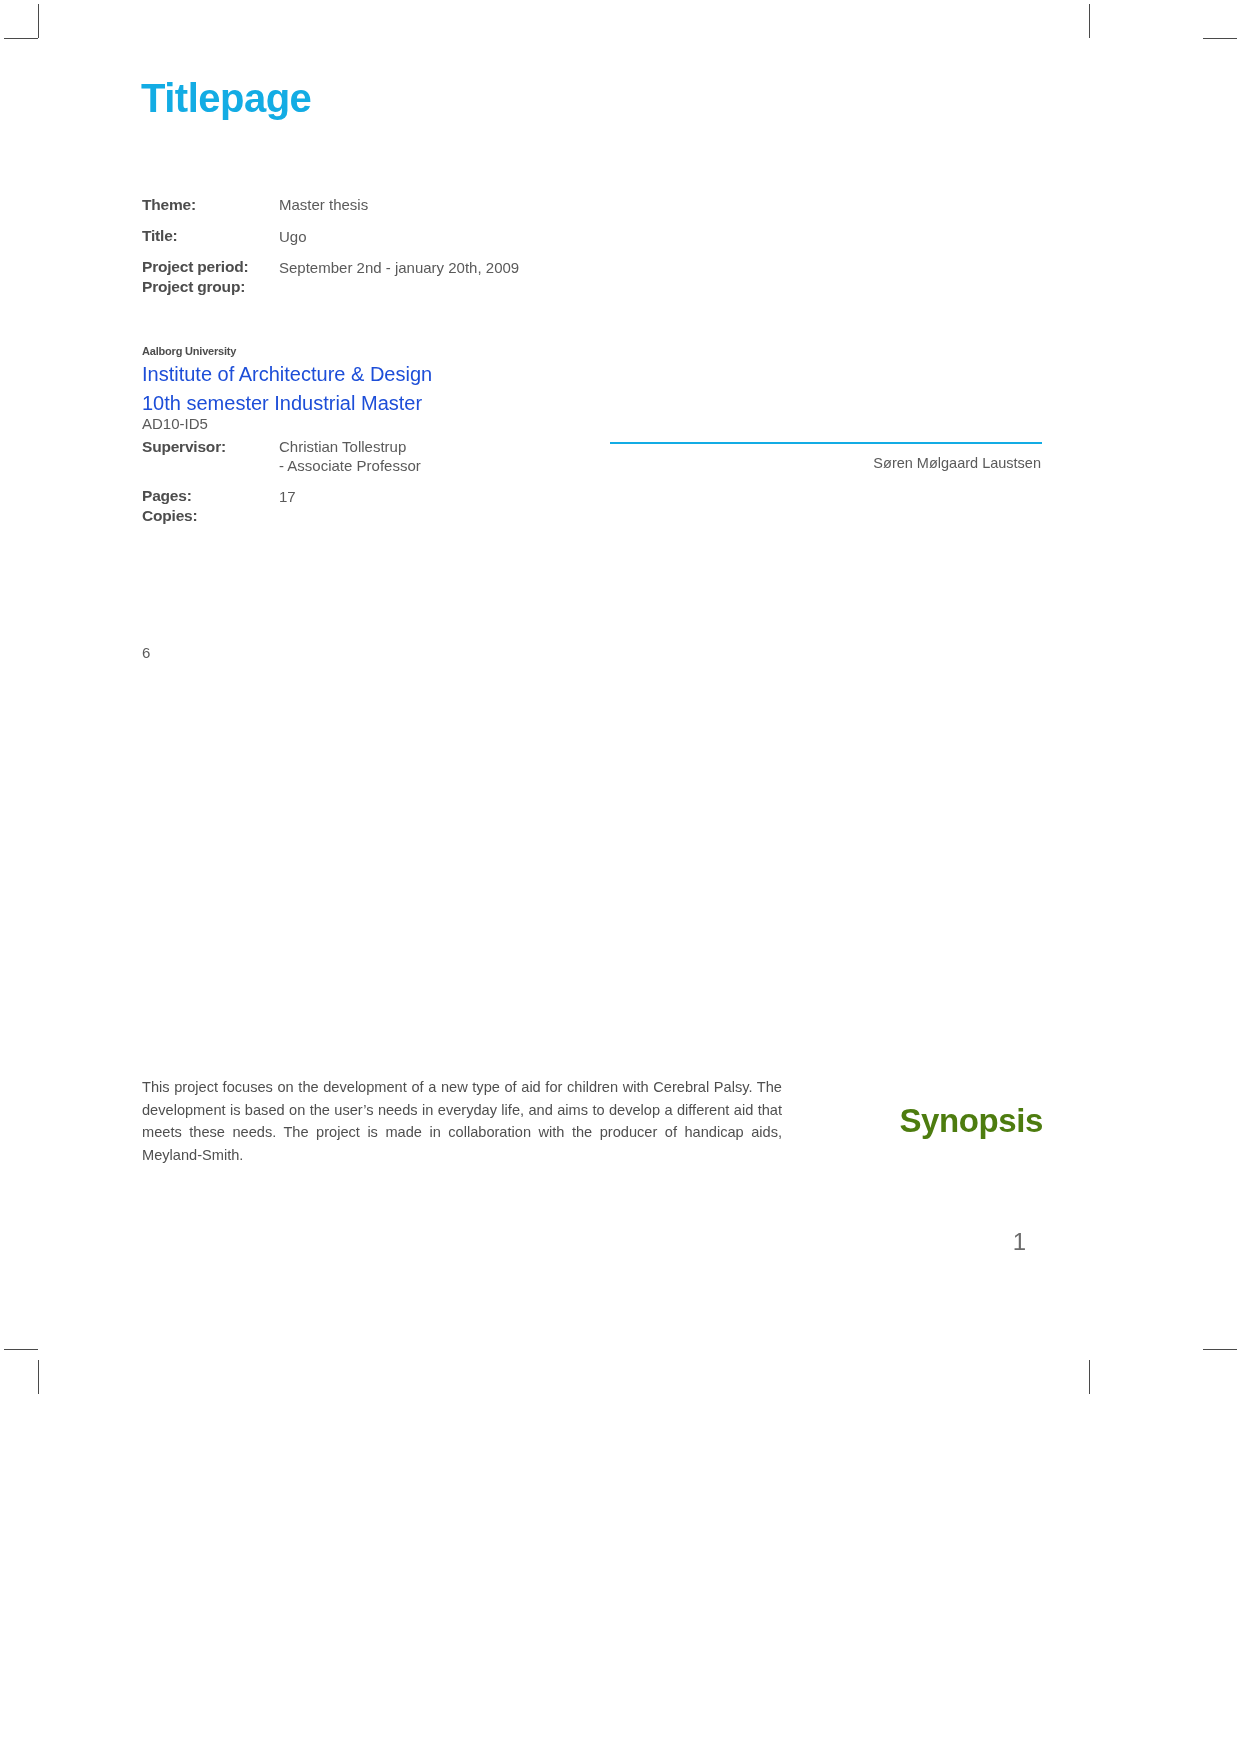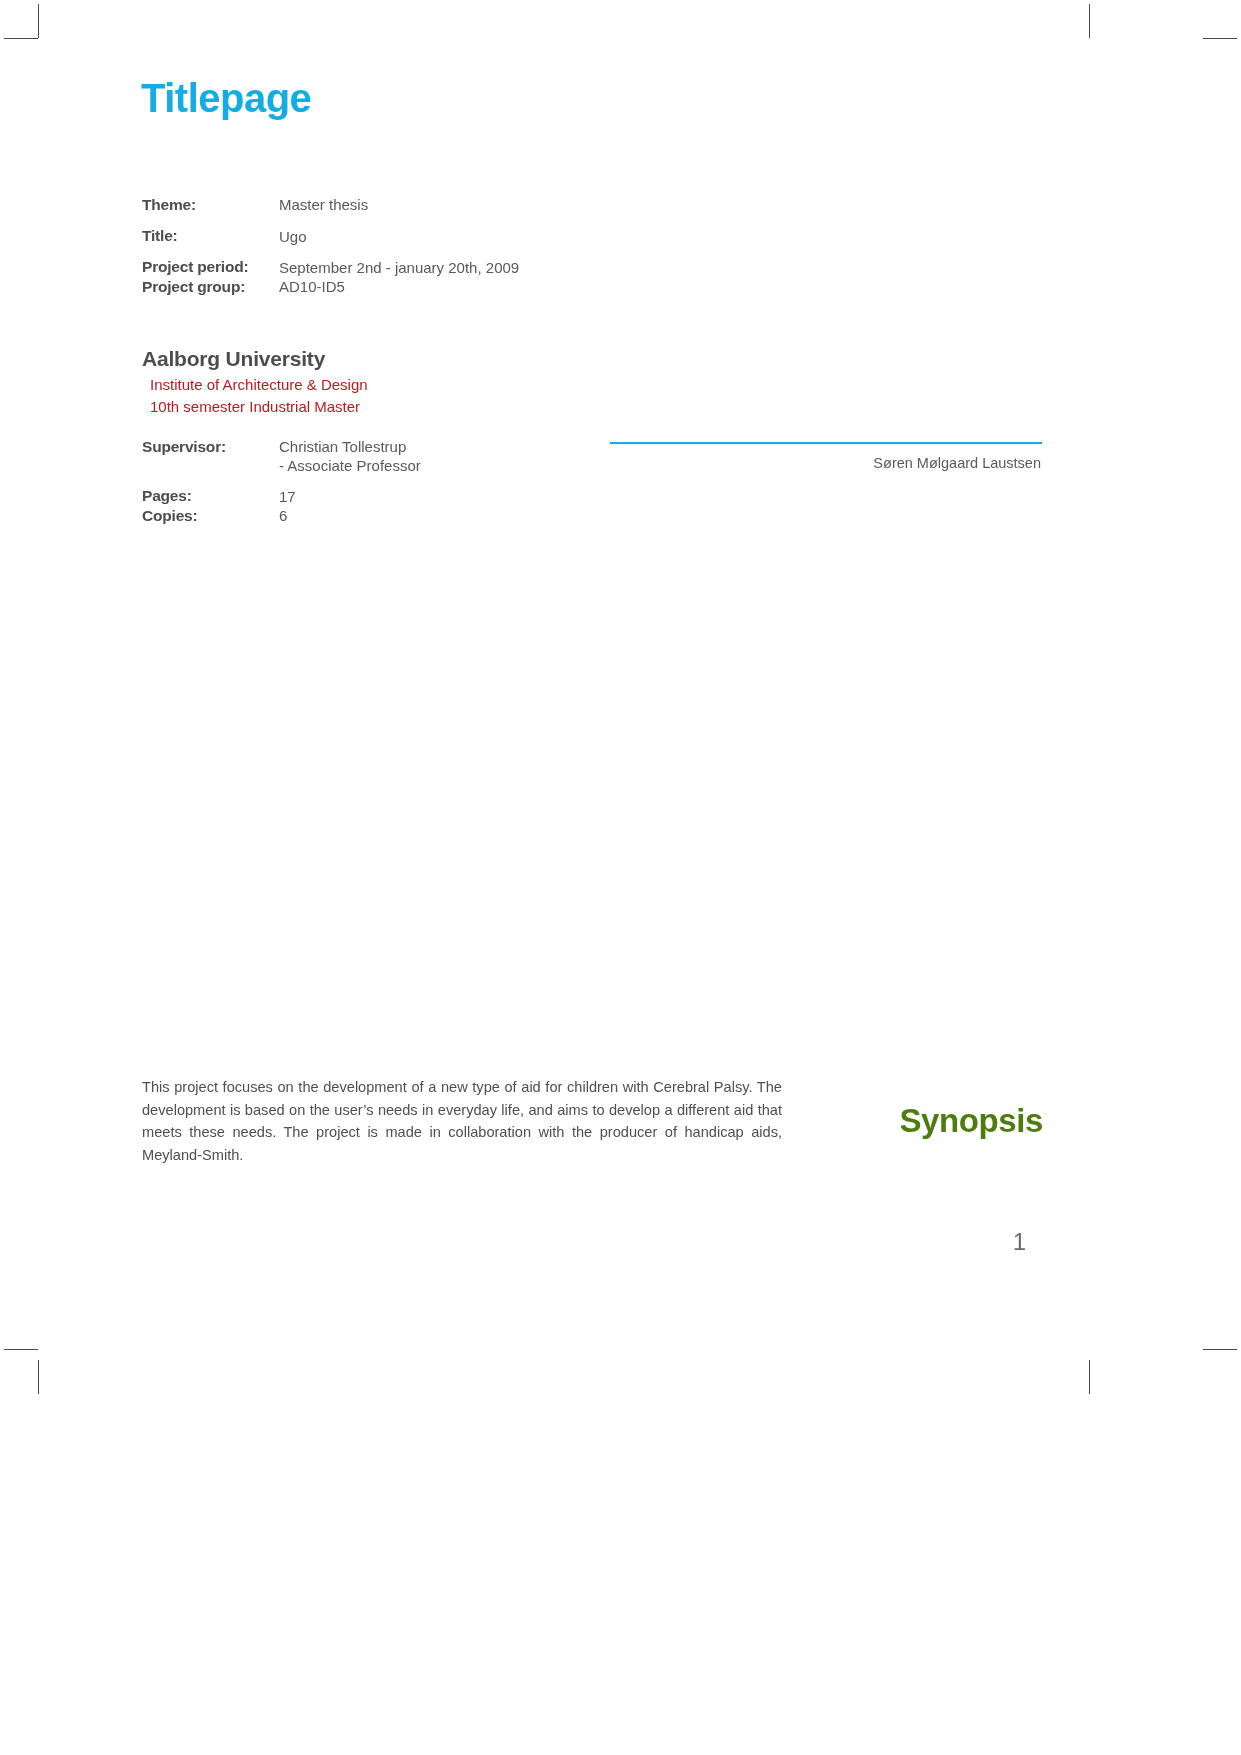--- a/index.html
+++ b/index.html
@@ -45,21 +45,21 @@
     position: absolute;
     left: 142px;
     top: 196px;
     width: 470px;
   }
   .meta-row {
     display: flex;
     align-items: baseline;
   }
   .meta-row.gap-sm { margin-top: 13px; align-items: center; }
-  .meta-row.gap-0 { margin-top: 2px; }
+  .meta-row.gap-0 { margin-top: 2px; flex-direction: column; }
   .meta-label {
     width: 137px;
     flex: 0 0 137px;
     font-size: 15.5px;
     font-weight: bold;
     color: #4d4d4d;
     letter-spacing: -0.2px;
   }
   .meta-value {
     font-size: 15px;
@@ -67,31 +67,30 @@
     font-weight: normal;
   }
 
   
   .institution {
     position: absolute;
     left: 142px;
     top: 344px;
   }
   .inst-name {
-    font-size: 21px;
+    font-size: 11px;
     font-weight: bold;
     color: #4d4d4d;
     letter-spacing: -0.2px;
     line-height: 1.45;
   }
   .inst-line {
-    font-size: 15px;
-    color: #b91c1c;
+    font-size: 20px;
+    color: #1d4ed8;
     line-height: 1.45;
-    margin-left: 8px;
   }
 
   
   .supervisor {
     position: absolute;
     left: 142px;
     top: 438px;
     width: 470px;
   }
   .sup-sub {

